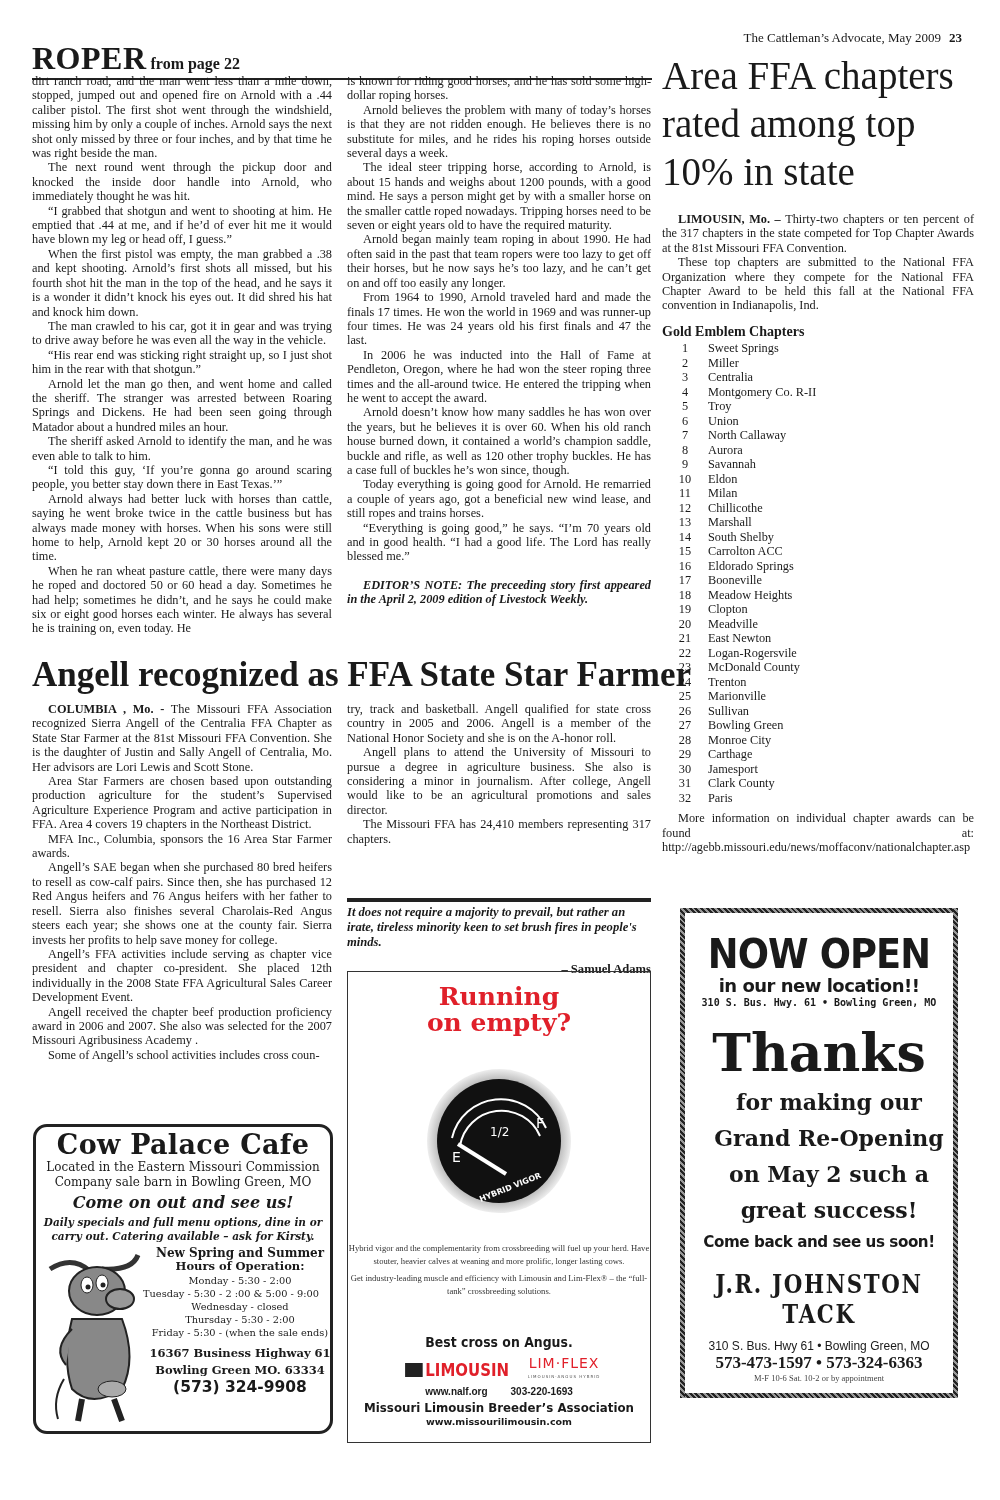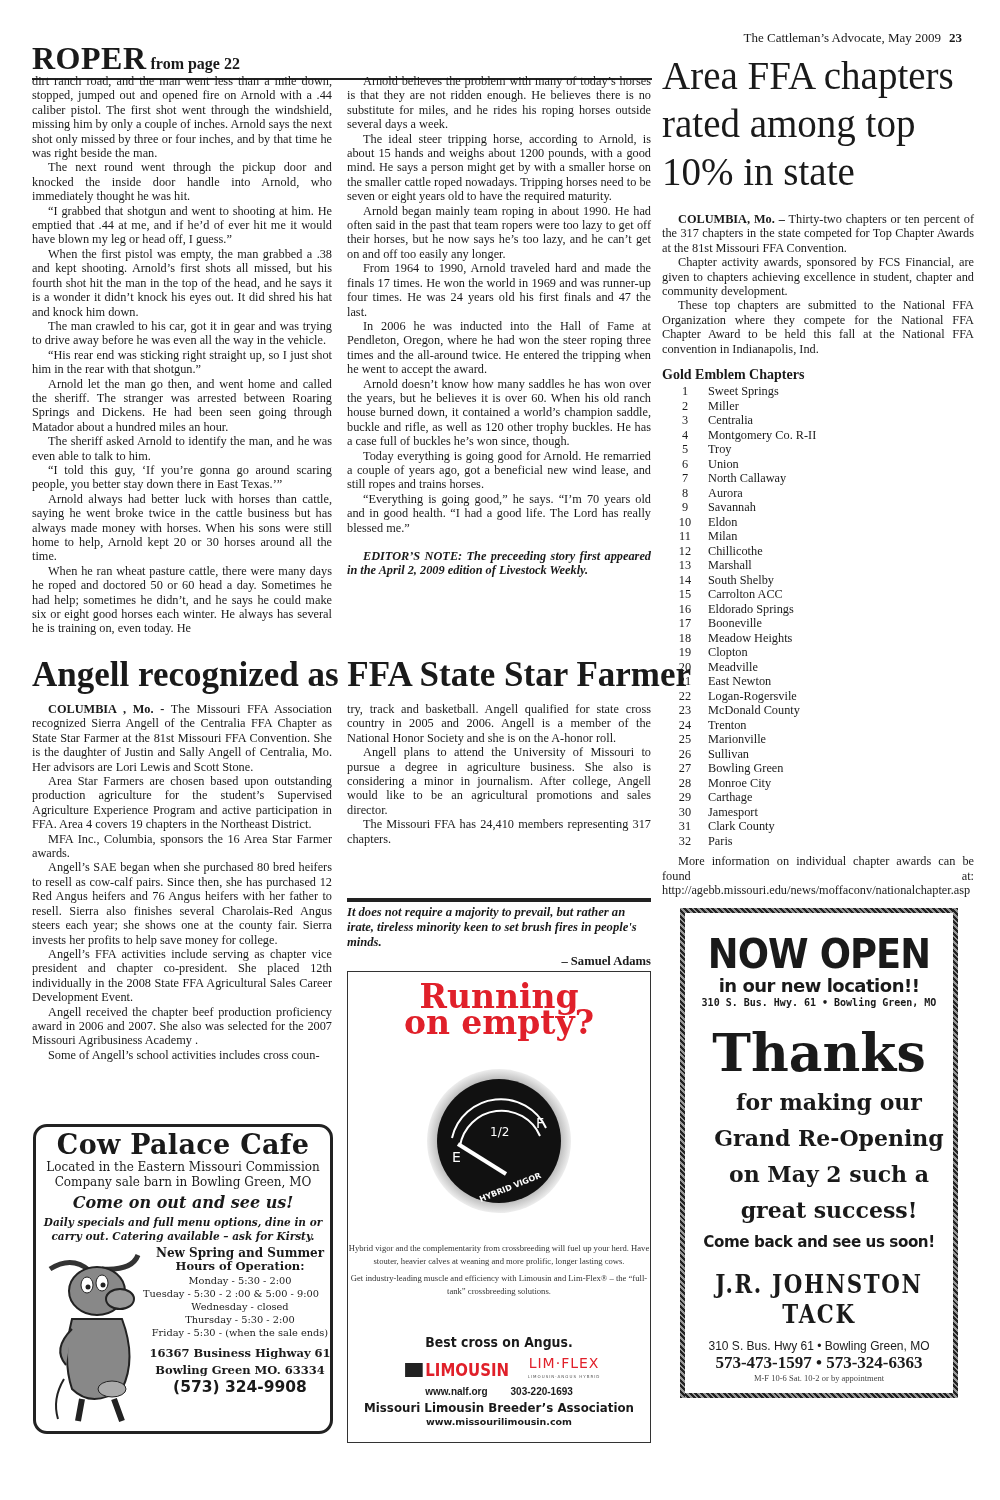--- a/index.html
+++ b/index.html
@@ -19,37 +19,37 @@
   .right-title { left: 662px; top: 52px; width: 320px; font-size: 39px; line-height: 48px; font-weight: normal; }
   .colC { left: 662px; top: 212px; width: 312px; }
   .gold-title { font-weight: bold; font-size: 14px; margin-top: 12px; margin-bottom: 2px; }
   .chapter { display: flex; font-size: 12.3px; line-height: 14.5px; }
   .chapter .num { width: 46px; text-align: center; }
   .angell-title { left: 32px; top: 655px; width: 620px; font-size: 35px; line-height: 40px; white-space: nowrap; }
   .colD { left: 32px; top: 702px; width: 300px; }
   .colE { left: 347px; top: 702px; width: 304px; }
   .quote-rule { left: 347px; top: 898px; width: 304px; height: 4px; background: #222; }
   .quote { left: 347px; top: 905px; width: 304px; font-size: 12.6px; line-height: 15px; font-weight: bold; font-style: italic; }
-  .quote-attr { text-align: right; font-style: normal; margin-top: 4px; }
+  .quote-attr { text-align: right; font-style: normal; margin-top: 12px; }
   
   .cow-ad { left: 33px; top: 1124px; width: 300px; height: 310px; border: 3px solid #222; border-radius: 14px; font-family: "DejaVu Serif", serif; text-align: center; overflow: hidden; }
   .cow-title { font-size: 27px; font-weight: bold; margin-top: 2px; letter-spacing: 0.3px; }
   .cow-sub { font-size: 12px; line-height: 15px; }
   .cow-come { font-size: 16px; font-weight: bold; font-style: italic; margin-top: 3px; }
   .cow-daily { font-size: 10.5px; font-weight: bold; font-style: italic; line-height: 14px; margin-top: 3px; }
   .cow-body { position: relative; height: 180px; margin-top: 2px; }
   .cow-img { position: absolute; left: 6px; top: 4px; width: 110px; height: 176px; }
   .cow-hours { position: absolute; left: 112px; top: 2px; width: 184px; font-size: 9.8px; line-height: 13px; }
   .cow-hours .h1 { font-size: 12px; font-weight: bold; }
   .cow-hours .h2 { font-size: 11.5px; font-weight: bold; margin-bottom: 1px; }
   .cow-hours .addr { font-size: 11.5px; font-weight: bold; line-height: 17px; margin-top: 6px; }
   .cow-hours .phone { font-family: "DejaVu Sans", sans-serif; font-size: 15.5px; font-weight: bold; margin-top: 2px; }
   
   .lim-ad { left: 347px; top: 971px; width: 304px; height: 472px; border: 1.5px solid #333; text-align: center; }
-  .lim-head { color: #e0202a; font-size: 33px; line-height: 26px; font-weight: bold; margin-top: 12px; font-family: "DejaVu Serif", serif; }
+  .lim-head { color: #e0202a; font-size: 25px; line-height: 26px; font-weight: bold; margin-top: 12px; font-family: "DejaVu Serif", serif; }
   .gauge-wrap { margin: 30px auto 0; width: 150px; height: 150px; }
   .lim-copy { font-size: 8.6px; line-height: 13px; color: #333; margin-top: 22px; }
   .lim-copy p + p { margin-top: 4px; }
   .lim-best { font-family: "DejaVu Sans", sans-serif; font-size: 14.5px; font-weight: bold; margin-top: 36px; transform: scaleX(0.86); }
   .lim-logos { display: flex; justify-content: center; align-items: center; gap: 12px; margin-top: 6px; }
   .lim-logo { color: #e0202a; font-family: "DejaVu Sans", sans-serif; font-weight: bold; font-size: 17px; display: flex; align-items: center; gap: 3px; transform: scaleX(0.88); }
   .lim-cow { width: 20px; height: 14px; background: #222; display: inline-block; }
   .limflex { color: #e0202a; font-family: "DejaVu Sans", sans-serif; font-size: 14px; letter-spacing: 1px; line-height: 14px; }
   .limflex small { display: block; font-size: 4px; letter-spacing: 1px; color: #555; }
   .lim-contact { display: flex; justify-content: center; gap: 23px; font-family: Liberation Sans, sans-serif; font-weight: bold; font-size: 10px; margin-top: 2px; }
@@ -87,35 +87,35 @@
   <p>When the first pistol was empty, the man grabbed a .38 and kept shooting. Arnold’s first shots all missed, but his fourth shot hit the man in the top of the head, and he says it is a wonder it didn’t knock his eyes out. It did shred his hat and knock him down.</p>
   <p>The man crawled to his car, got it in gear and was trying to drive away before he was even all the way in the vehicle.</p>
   <p>“His rear end was sticking right straight up, so I just shot him in the rear with that shotgun.”</p>
   <p>Arnold let the man go then, and went home and called the sheriff. The stranger was arrested between Roaring Springs and Dickens. He had been seen going through Matador about a hundred miles an hour.</p>
   <p>The sheriff asked Arnold to identify the man, and he was even able to talk to him.</p>
   <p>“I told this guy, ‘If you’re gonna go around scaring people, you better stay down there in East Texas.’”</p>
   <p>Arnold always had better luck with horses than cattle, saying he went broke twice in the cattle business but has always made money with horses. When his sons were still home to help, Arnold kept 20 or 30 horses around all the time.</p>
   <p>When he ran wheat pasture cattle, there were many days he roped and doctored 50 or 60 head a day. Sometimes he had help; sometimes he didn’t, and he says he could make six or eight good horses each winter. He always has several he is training on, even today. He</p>
 </div>
 <div class="abs col colB">
+  <p class="noindent">is known for riding good horses, and he has sold some high-dollar roping horses.</p>
   <p>Arnold believes the problem with many of today’s horses is that they are not ridden enough. He believes there is no substitute for miles, and he rides his roping horses outside several days a week.</p>
   <p>The ideal steer tripping horse, according to Arnold, is about 15 hands and weighs about 1200 pounds, with a good mind. He says a person might get by with a smaller horse on the smaller cattle roped nowadays. Tripping horses need to be seven or eight years old to have the required maturity.</p>
   <p>Arnold began mainly team roping in about 1990. He had often said in the past that team ropers were too lazy to get off their horses, but he now says he’s too lazy, and he can’t get on and off too easily any longer.</p>
   <p>From 1964 to 1990, Arnold traveled hard and made the finals 17 times. He won the world in 1969 and was runner-up four times. He was 24 years old his first finals and 47 the last.</p>
   <p>In 2006 he was inducted into the Hall of Fame at Pendleton, Oregon, where he had won the steer roping three times and the all-around twice. He entered the tripping when he went to accept the award.</p>
   <p>Arnold doesn’t know how many saddles he has won over the years, but he believes it is over 60. When his old ranch house burned down, it contained a world’s champion saddle, buckle and rifle, as well as 120 other trophy buckles. He has a case full of buckles he’s won since, though.</p>
   <p>Today everything is going good for Arnold. He remarried a couple of years ago, got a beneficial new wind lease, and still ropes and trains horses.</p>
   <p>“Everything is going good,” he says. “I’m 70 years old and in good health. “I had a good life. The Lord has really blessed me.”</p>
   <p class="editor">EDITOR’S NOTE: The preceeding story first appeared in the April 2, 2009 edition of Livestock Weekly.</p>
 </div>
 
 <h1 class="abs right-title">Area FFA chapters rated among top 10% in state</h1>
 <div class="abs col colC">
-  <p><b>COLUMBIA, Mo. –</b> <span>Thirty-two chapters or ten percent of the 317 chapters in the state competed for Top Chapter Awards at the 81st Missouri FFA Convention.</span></p>
-  <p>Chapter activity awards, sponsored by FCS Financial, are given to chapters achieving excellence in student, chapter and community development.</p>
+  <p><b>LIMOUSIN, Mo. –</b> <span>Thirty-two chapters or ten percent of the 317 chapters in the state competed for Top Chapter Awards at the 81st Missouri FFA Convention.</span></p>
   <p>These top chapters are submitted to the National FFA Organization where they compete for the National FFA Chapter Award to be held this fall at the National FFA convention in Indianapolis, Ind.</p>
   <div class="gold-title">Gold Emblem Chapters</div>
   <div id="chapter-list">
       <div class="chapter">
         <span class="num">1</span>
         <span>Sweet Springs</span>
       </div>
       <div class="chapter">
         <span class="num">2</span>
         <span>Miller</span>

